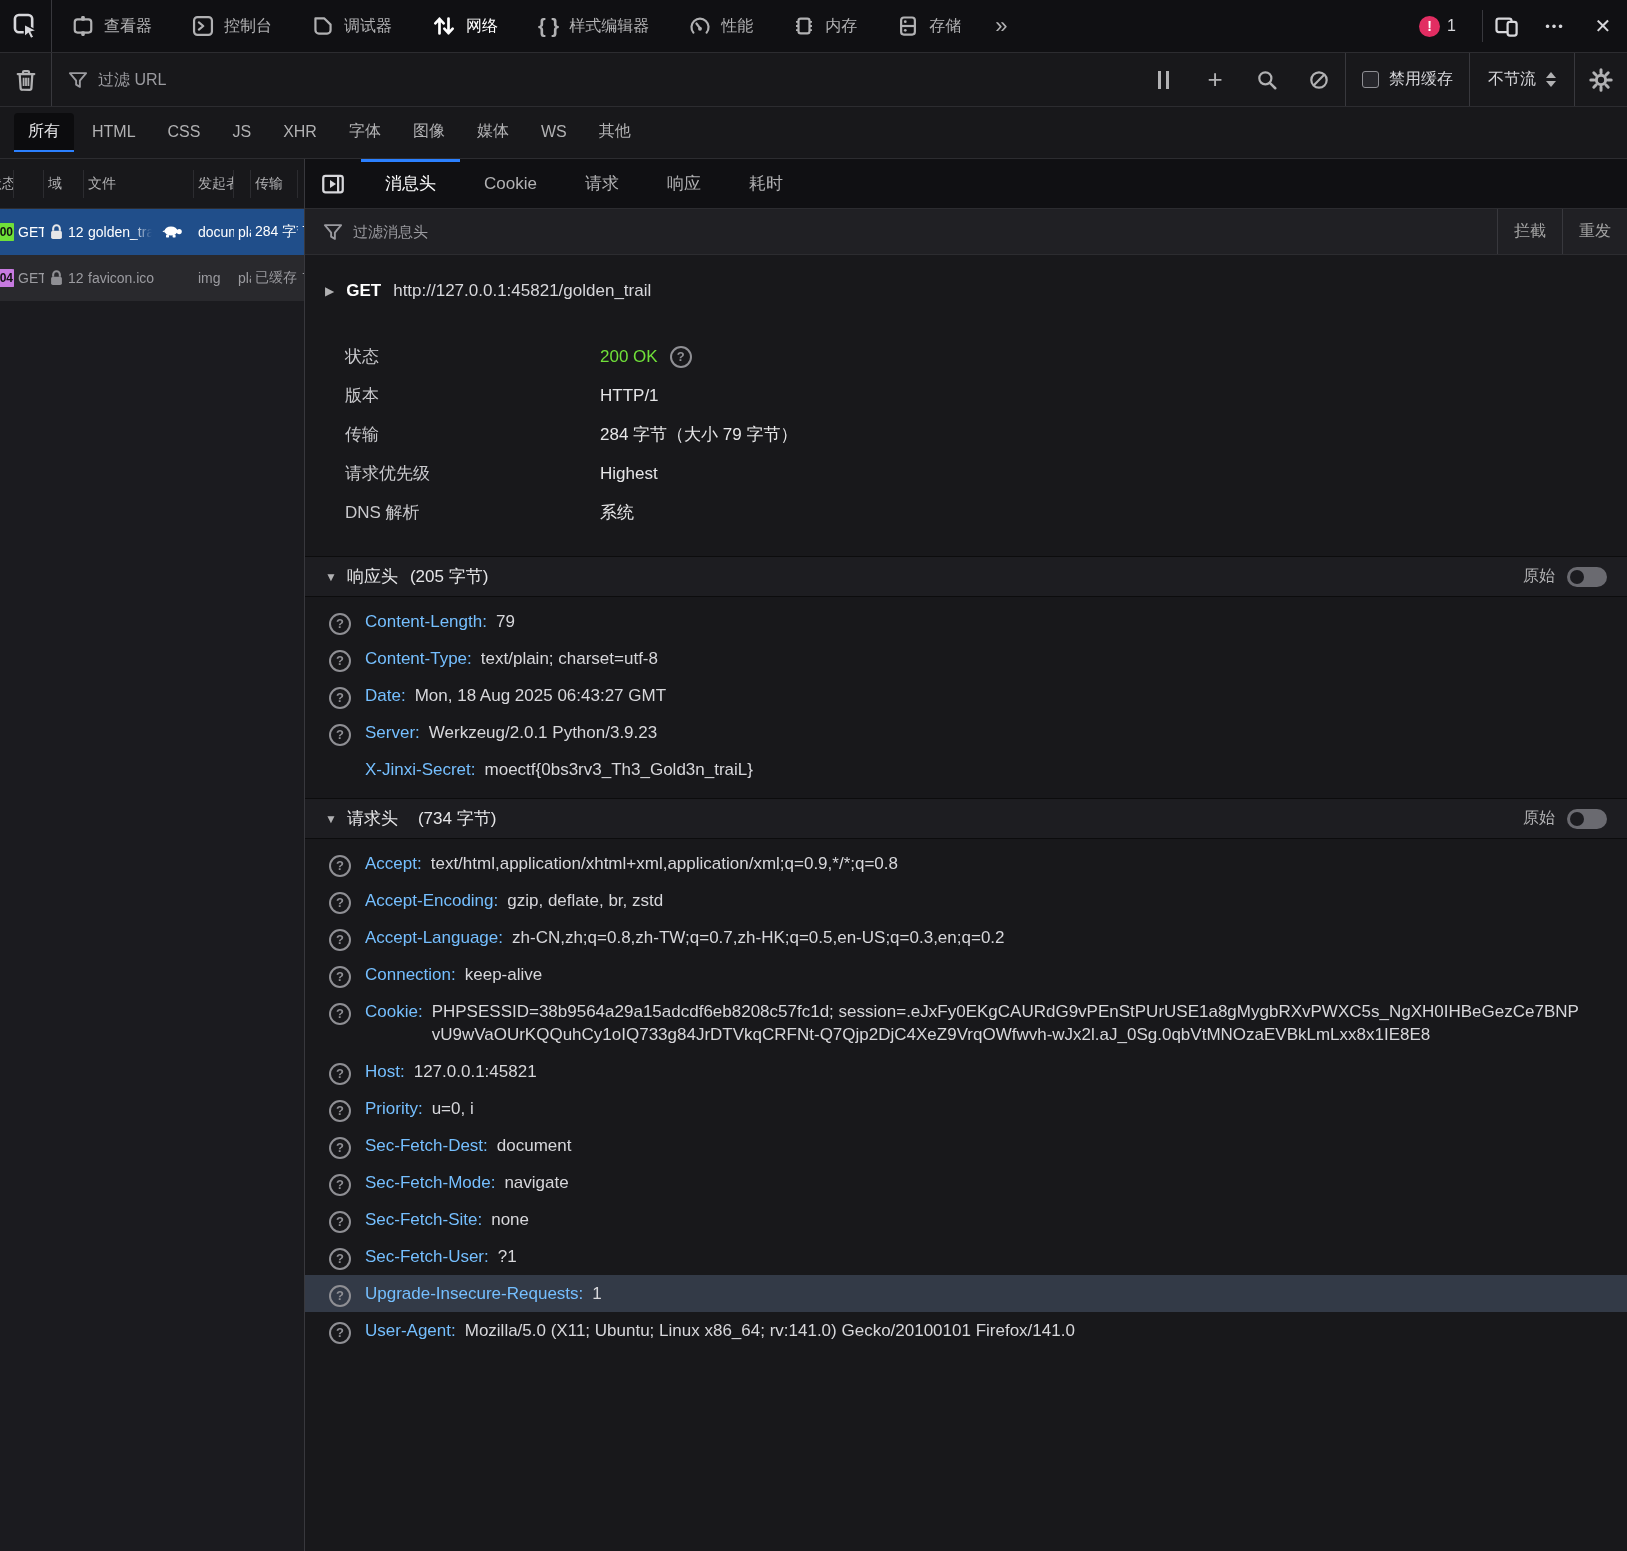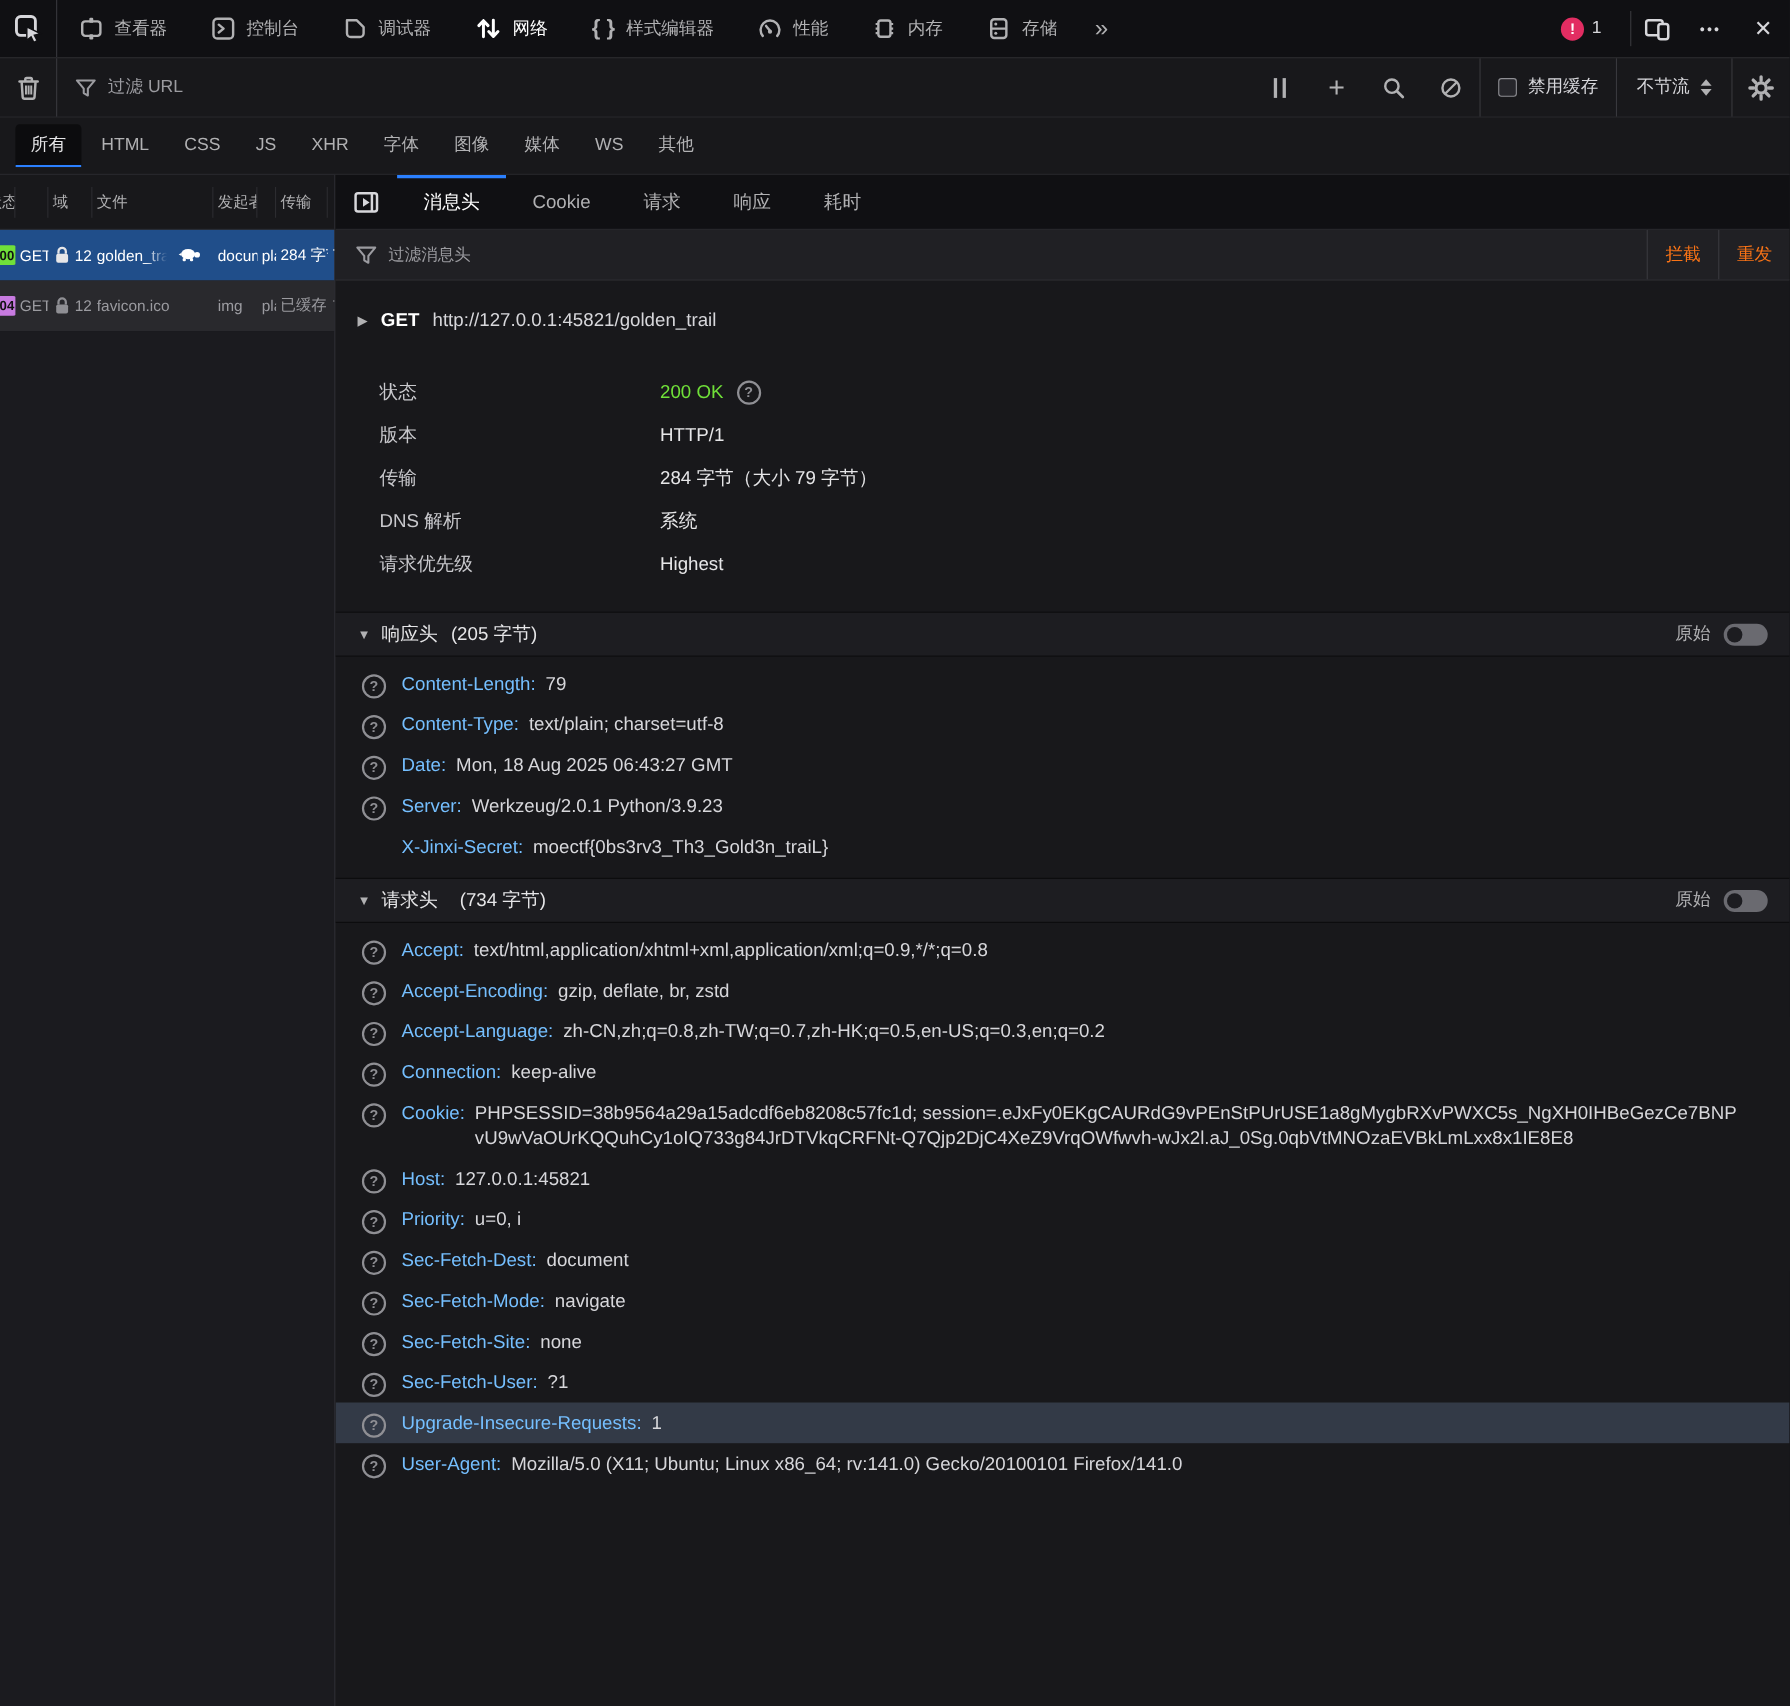--- a/index.html
+++ b/index.html
@@ -91,21 +91,21 @@
   .split-btn { width:56px; height:100%; display:flex; align-items:center; justify-content:center; }
   .dtab { padding:0 24px; height:100%; display:flex; align-items:center; color:#b1b1b3; font-size:17px;
     box-shadow:none; }
   .dtab.active { color:#ffffff; box-shadow:inset 0 3px 0 #2b80ff; }
   .hfilter { height:46px; background:#202024; display:flex; align-items:center; flex:0 0 auto;
     border-bottom:1px solid #2c2c30; }
   .hfilter .finput { flex:1 1 auto; display:flex; align-items:center; gap:10px; padding:0 18px; }
   .hfilter input { background:transparent; border:none; outline:none; color:#d7d7db; font-size:15px;
     width:100%; font-family:inherit; }
   .hfilter input::placeholder { color:#9b9ba0; }
-  .hf-btn { height:100%; display:flex; align-items:center; padding:0 16px; color:#f97316; font-size:16px;
+  .hf-btn { height:100%; display:flex; align-items:center; padding:0 16px; color:#a3a3a3; font-size:16px;
     border-left:1px solid #38383d; }
 
   .dscroll { flex:1 1 auto; overflow:hidden; }
 
   .reqline { display:flex; align-items:center; gap:12px; padding:26px 0 14px 20px; font-size:17px; }
   .tri { color:#b1b1b3; font-size:12px; }
   .method { font-weight:bold; color:#ffffff; }
   .requrl { color:#d7d7db; }
 
   .summary { padding:22px 0 24px 0; }
@@ -409,26 +409,26 @@
           </div>
           <div class="srow">
             <span class="slabel">版本</span>
             <span class="sval">HTTP/1</span>
           </div>
           <div class="srow">
             <span class="slabel">传输</span>
             <span class="sval">284 字节（大小 79 字节）</span>
           </div>
           <div class="srow">
+            <span class="slabel">请求优先级</span>
+            <span class="sval">Highest</span>
+          </div>
+          <div class="srow">
             <span class="slabel">DNS 解析</span>
             <span class="sval">系统</span>
-          </div>
-          <div class="srow">
-            <span class="slabel">请求优先级</span>
-            <span class="sval">Highest</span>
           </div>
         </div>
 
         <div class="sechdr">
           <span class="tri">▼</span>
           <span>响应头</span>
           <span style="margin-left:12px;">(205 字节)</span>
           <span class="sec-right">
             <span class="raw-label">原始</span>
             <span class="toggle"></span>

